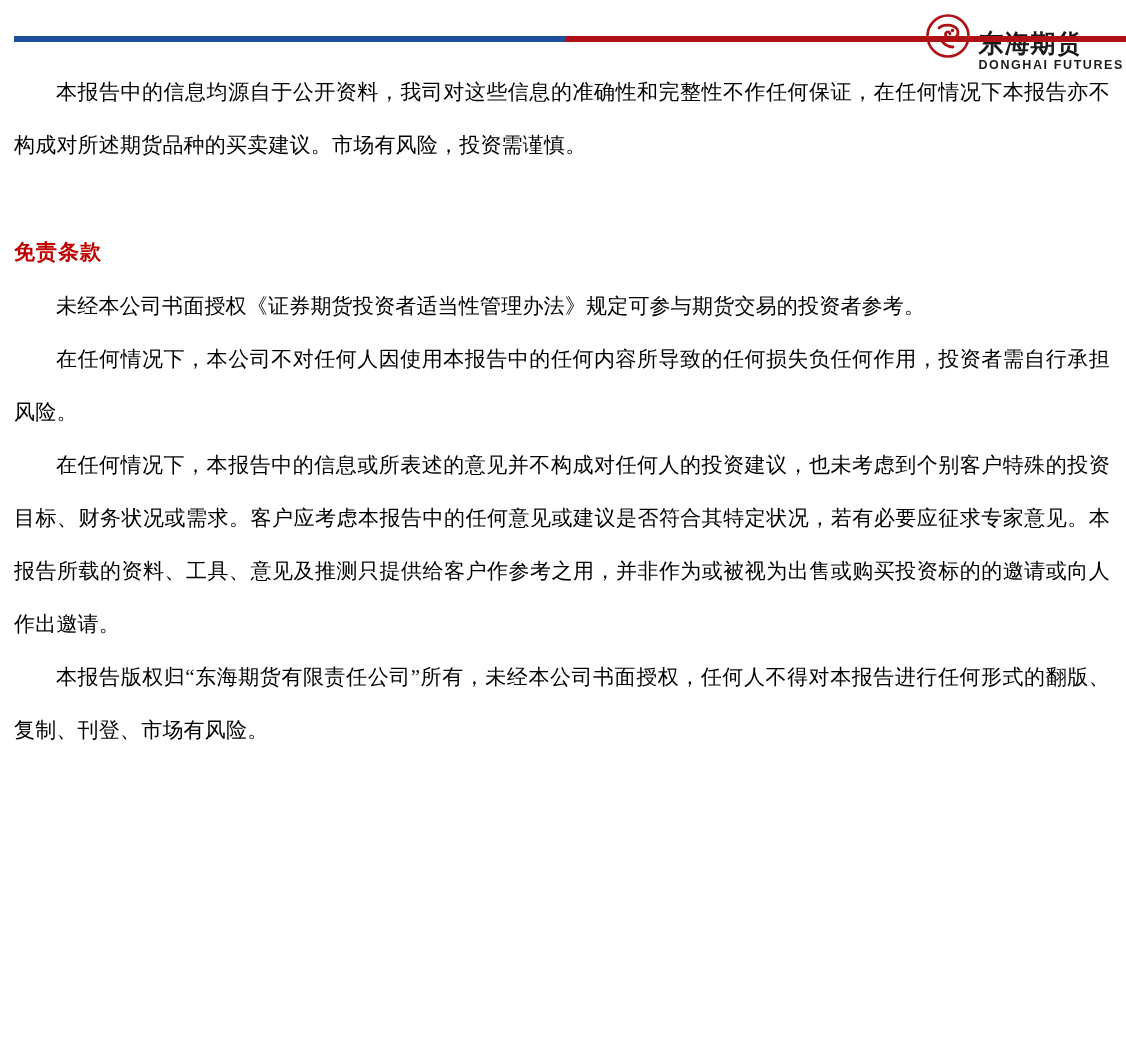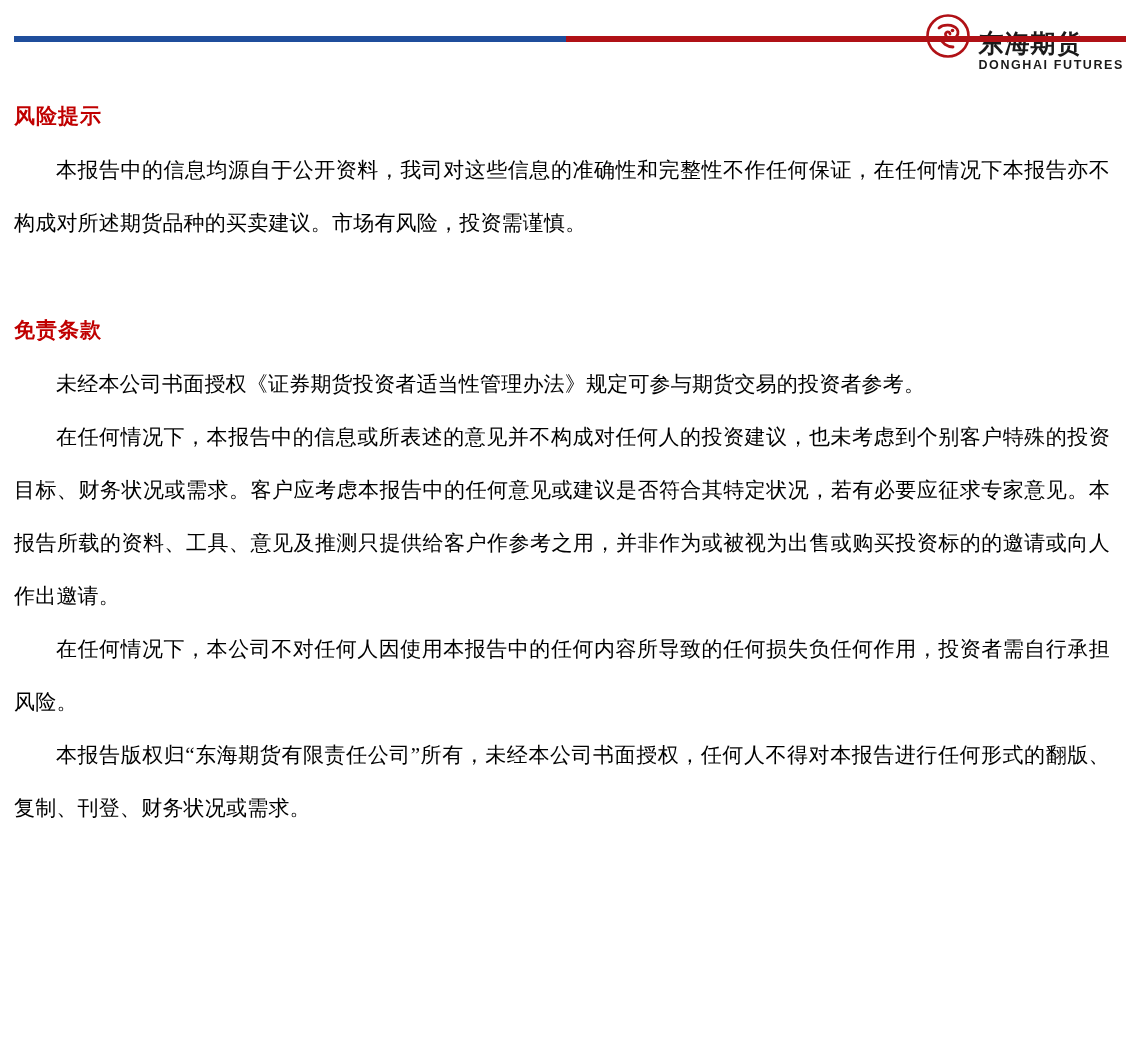--- a/index.html
+++ b/index.html
@@ -126,30 +126,29 @@
   </div>
 
   <div class="header-rule">
     <div class="rule-blue"></div>
     <div class="rule-red"></div>
   </div>
 </div>
 
 <div class="content">
 
-  <div class="section-title" id="risk-title">风险提示</div>
 
   <p class="para first">本报告中的信息均源自于公开资料，我司对这些信息的准确性和完整性不作任何保证，在任何情况下本报告亦不构成对所述期货品种的买卖建议。市场有风险，投资需谨慎。</p>
 
   <div class="gap-after-risk"></div>
 
   <div class="section-title" id="disclaimer-title">免责条款</div>
 
   <p class="para first">未经本公司书面授权《证券期货投资者适当性管理办法》规定可参与期货交易的投资者参考。</p>
 
 
+  <p class="para">在任何情况下，本公司不对任何人因使用本报告中的任何内容所导致的任何损失负任何作用，投资者需自行承担风险。</p>
+
   <p class="para">在任何情况下，本报告中的信息或所表述的意见并不构成对任何人的投资建议，也未考虑到个别客户特殊的投资目标、财务状况或需求。客户应考虑本报告中的任何意见或建议是否符合其特定状况，若有必要应征求专家意见。本报告所载的资料、工具、意见及推测只提供给客户作参考之用，并非作为或被视为出售或购买投资标的的邀请或向人作出邀请。</p>
 
-  <p class="para">在任何情况下，本公司不对任何人因使用本报告中的任何内容所导致的任何损失负任何作用，投资者需自行承担风险。</p>
-
-  <p class="para">本报告版权归“东海期货有限责任公司”所有，未经本公司书面授权，任何人不得对本报告进行任何形式的翻版、复制、刊登、财务状况或需求。</p>
+  <p class="para">本报告版权归“东海期货有限责任公司”所有，未经本公司书面授权，任何人不得对本报告进行任何形式的翻版、复制、刊登、市场有风险。</p>
 
 </div>
 
 </body></html>

